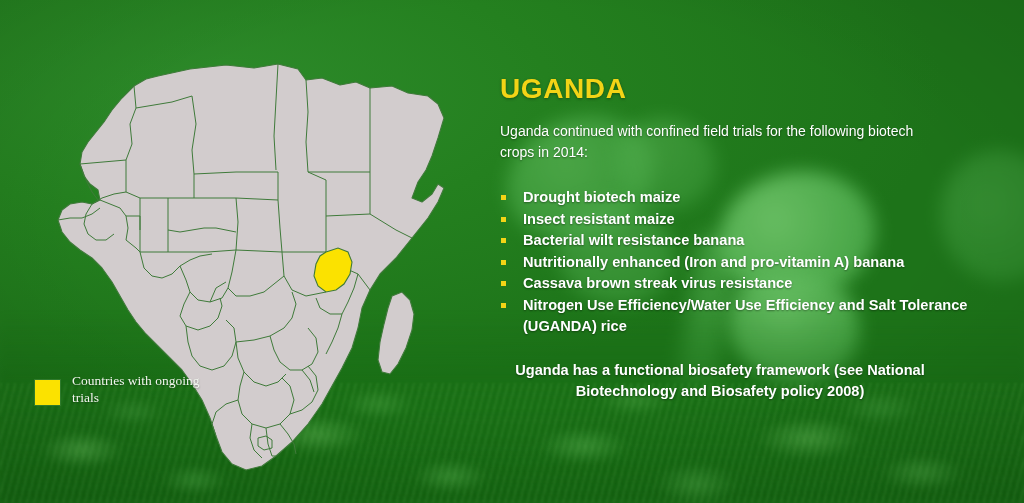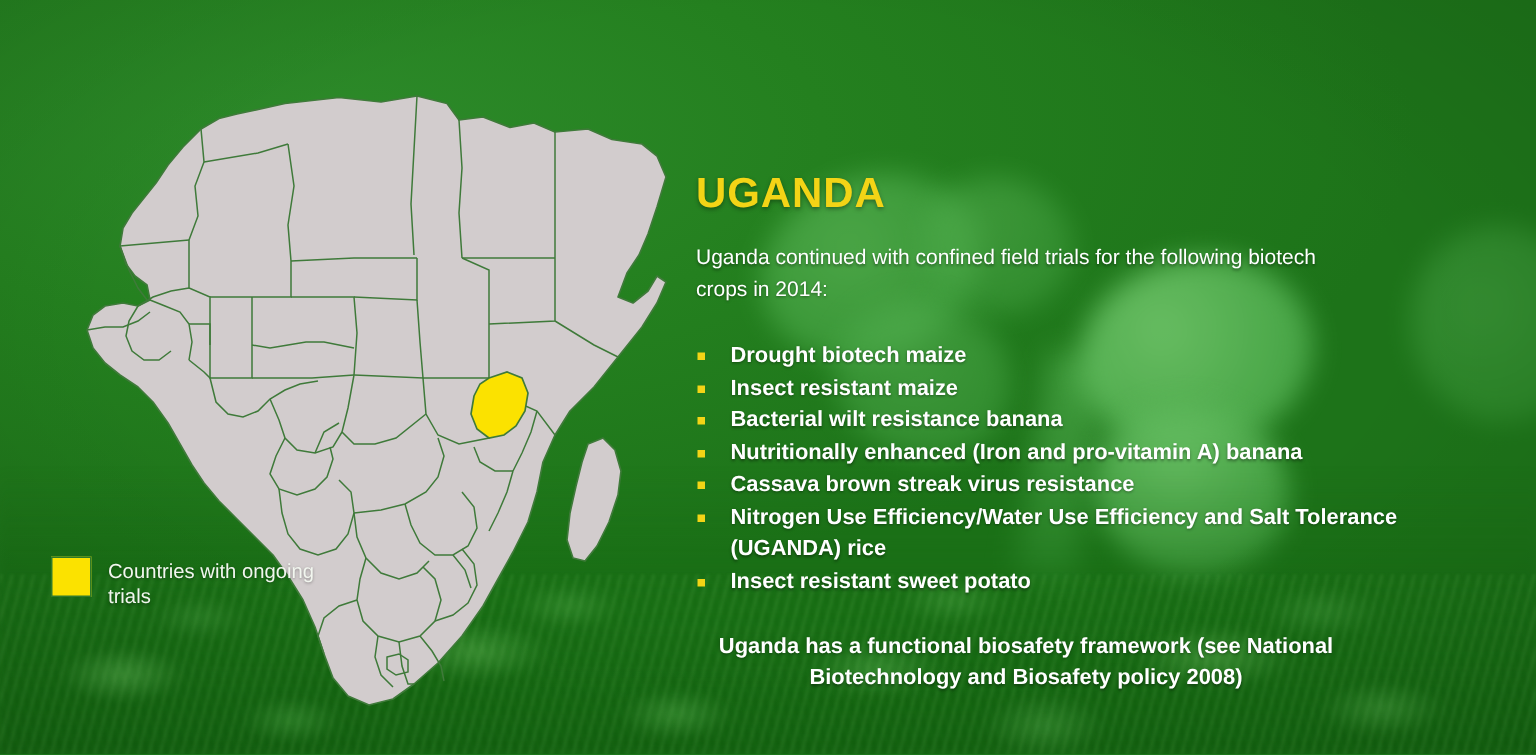--- a/index.html
+++ b/index.html
@@ -100,43 +100,42 @@
     width: 430px; height: 440px;
   }
   #africa-map { display: block; width: 430px; height: 440px; }
   .land { fill: #d2cccd; stroke: #3f7a3a; stroke-width: 1.1; stroke-linejoin: round; }
   .border-line { fill: none; stroke: #3f7a3a; stroke-width: 1; }
   .highlight { fill: #fbe200; stroke: #3f7a3a; stroke-width: 1.1; }
 
   
   #legend {
     position: absolute; left: 34px; top: 371px;
-    display: flex; align-items: flex-start; gap: 11px;
+    display: flex; align-items: flex-end; gap: 11px; font-family: Liberation Serif, serif;
   }
   #legend .swatch {
     width: 27px; height: 27px;
     background: #fbe200;
     border: 1px solid #2f7a2c;
     flex: 0 0 auto;
   }
   #legend .legend-text {
     color: #f2f6ef;
     font-size: 13.5px;
     line-height: 17px;
     max-width: 140px;
     font-weight: 400;
     text-shadow: 0 1px 2px rgba(0,0,0,.35);
     padding-top: 1px;
   }
 
   
   #panel {
-    position: absolute; left: 464px; top: 74px;
+    position: absolute; left: 500px; top: 74px;
     width: 470px;
-    margin-top: 40px;
   }
   #title {
     color: #f3d416;
     font-size: 28px;
     font-weight: bold;
     letter-spacing: .6px;
     line-height: 30px;
     text-shadow: 0 1px 3px rgba(0,0,0,.35);
     margin-bottom: 17px;
   }
@@ -283,19 +282,18 @@
 
     <div id="intro">Uganda continued with confined field trials for the following biotech crops in 2014:</div>
 
     <ul id="crop-list">
       <li>Drought biotech maize</li>
       <li>Insect resistant maize</li>
       <li>Bacterial wilt resistance banana</li>
       <li>Nutritionally enhanced (Iron and pro-vitamin A) banana</li>
       <li>Cassava brown streak virus resistance</li>
       <li>Nitrogen Use Efficiency/Water Use Efficiency and Salt Tolerance (UGANDA) rice</li>
-      <li>Insect resistant sweet potato</li>
     </ul>
 
     <div id="closing">Uganda has a functional biosafety framework (see National Biotechnology and Biosafety policy 2008)</div>
   </div>
 
 </div>
 
 </body></html>

